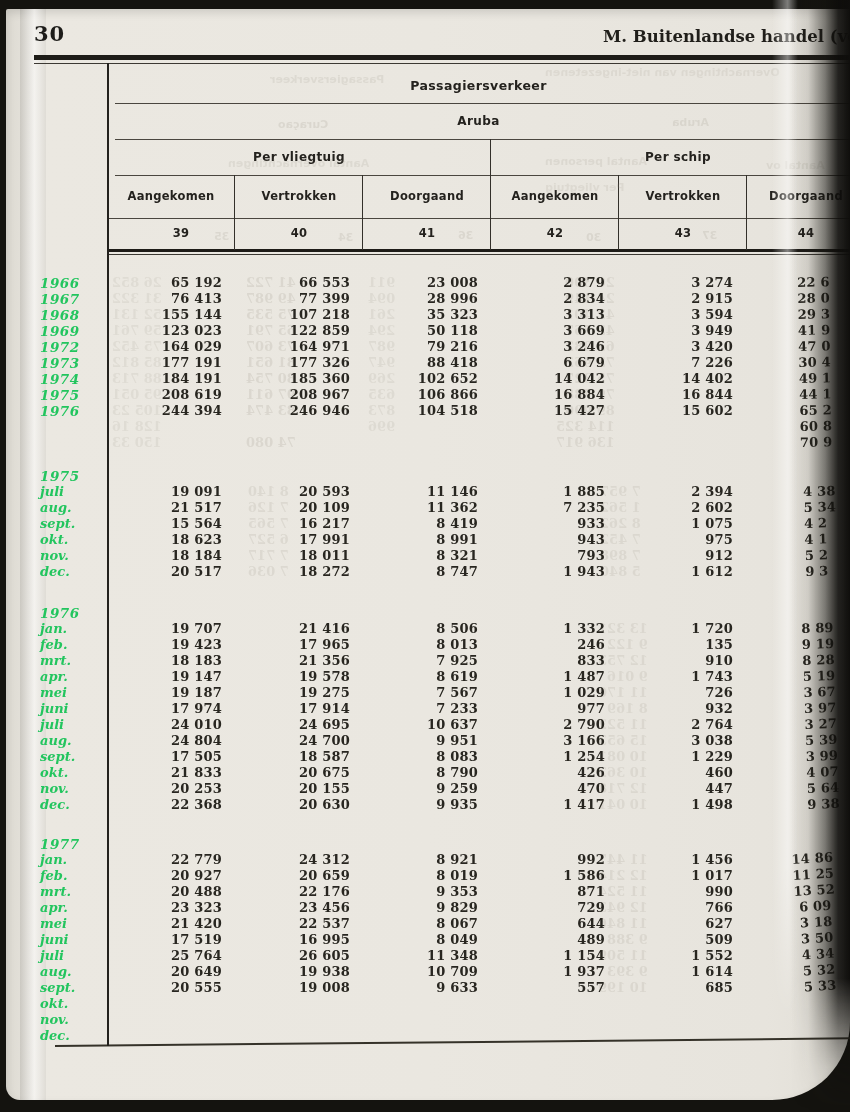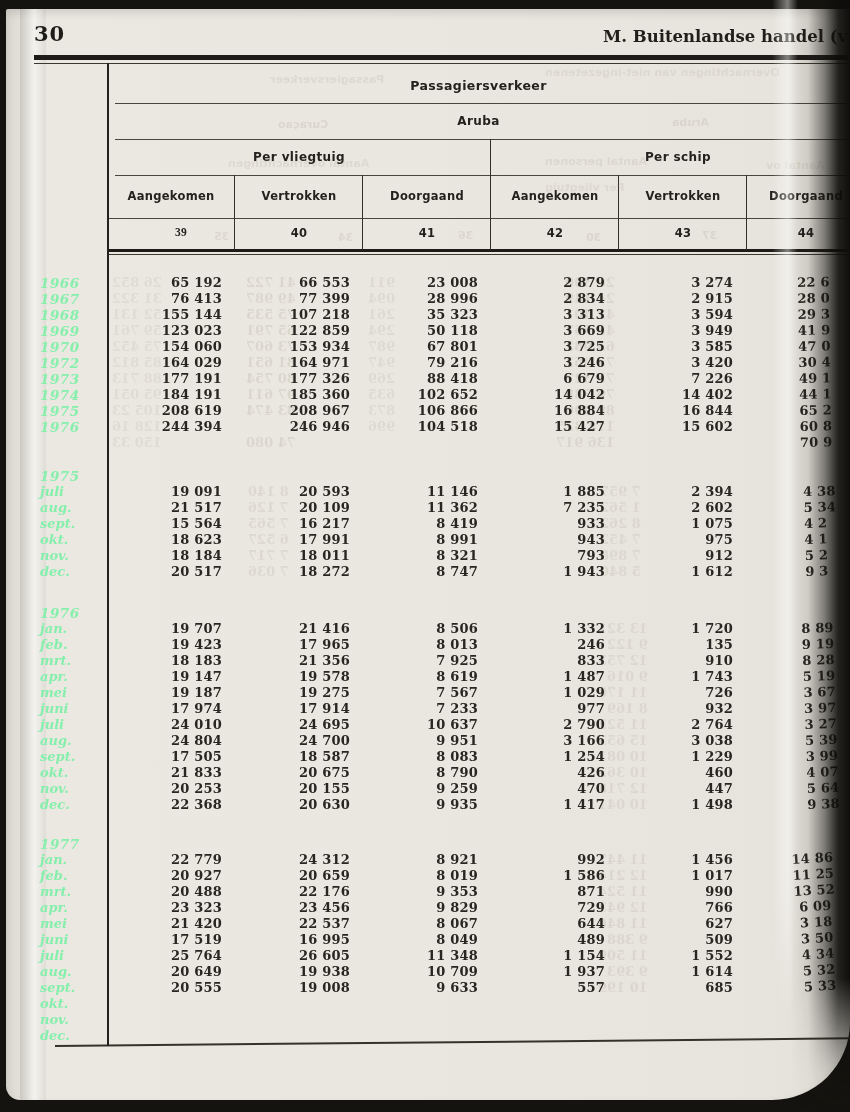--- a/index.html
+++ b/index.html
@@ -31,21 +31,21 @@
   .t-title{position:absolute;left:107px;top:78px;width:743px;text-align:center;
            font:bold 12.5px "DejaVu Sans",sans-serif;color:#24221e;letter-spacing:.4px;}
   .t-sub{position:absolute;left:107px;top:114px;width:743px;text-align:center;
            font:bold 12px "DejaVu Sans",sans-serif;color:#24221e;letter-spacing:.4px;}
   .t-group{position:absolute;top:150px;text-align:center;font:bold 12px "DejaVu Sans",sans-serif;color:#24221e;letter-spacing:.4px;}
   .g1{left:107px;width:384px;} .g2{left:491px;width:374px;}
   .colhead,.colnum{position:absolute;text-align:center;font:bold 11.5px "DejaVu Sans",sans-serif;color:#24221e;letter-spacing:.3px;}
   
   .sect{position:absolute;left:40px;width:693px;}
   .trow{display:grid;grid-template-columns:67px 115px 128px 128px 127px 128px;height:16px;line-height:16px;}
-  .stub{font:bold italic 13px "DejaVu Serif",serif;color:#86efac;text-align:left;}
+  .stub{font:bold italic 13px "DejaVu Serif",serif;color:#22c55e;text-align:left;}
   .stub.yr{font-size:13.5px;letter-spacing:.5px;}
   .cell{font:bold 13px "DejaVu Serif",serif;color:#282620;text-align:right;letter-spacing:.2px;white-space:pre;}
   .c44{position:absolute;font:bold 13px "DejaVu Serif",serif;color:#282620;line-height:16px;white-space:pre;letter-spacing:.2px;}
   
   .ghost{position:absolute;transform:scaleX(-1);color:#8f897a;
          font:bold 13px "DejaVu Serif",serif;line-height:16px;white-space:pre;}
   .ghost.h{font:bold 11px "DejaVu Sans",sans-serif;}
   
   .curl-light{position:absolute;right:52px;top:0;width:26px;height:1020px;
         background:linear-gradient(90deg,rgba(255,255,255,0),rgba(255,255,255,.45) 60%,rgba(255,255,255,0));
@@ -89,21 +89,21 @@
 
   <div id="colHeads">
       <div class="colhead" style="left: 107px; top: 189px; width: 128px;">Aangekomen</div>
       <div class="colhead" style="left: 235px; top: 189px; width: 128px;">Vertrokken</div>
       <div class="colhead" style="left: 363px; top: 189px; width: 128px;">Doorgaand</div>
       <div class="colhead" style="left: 491px; top: 189px; width: 128px;">Aangekomen</div>
       <div class="colhead" style="left: 619px; top: 189px; width: 128px;">Vertrokken</div>
       <div class="colhead" style="left: 747px; top: 189px; width: 118px;">Doorgaand</div>
     </div>
   <div id="colNums">
-      <div class="colnum" style="left: 107px; top: 226px; width: 148px; font-family: Liberation Serif, serif;">39</div>
+      <div class="colnum" style="left: 107px; top: 226px; width: 148px;">39</div>
       <div class="colnum" style="left: 235px; top: 226px; width: 128px;">40</div>
       <div class="colnum" style="left: 363px; top: 226px; width: 128px;">41</div>
       <div class="colnum" style="left: 491px; top: 226px; width: 128px;">42</div>
       <div class="colnum" style="left: 619px; top: 226px; width: 128px;">43</div>
       <div class="colnum" style="left: 747px; top: 226px; width: 118px;">44</div>
     </div>
   <div id="ghosts">
       <div class="ghost h" style="left: 270px; top: 73px; opacity: 0.14;"><div>Passagiersverkeer</div></div>
       <div class="ghost h" style="left: 545px; top: 66px; opacity: 0.13;"><div>Overnachtingen van niet-ingezetenen</div></div>
       <div class="ghost h" style="left: 278px; top: 118px; opacity: 0.17;"><div>Curaçao</div></div>
@@ -154,28 +154,20 @@
         </div>
         <div class="trow">
           <div class="stub yr">1969</div>
           <div class="cell">123 023</div>
           <div class="cell">122 859</div>
           <div class="cell">50 118</div>
           <div class="cell">3 669</div>
           <div class="cell">3 949</div>
         </div>
         <div class="trow">
-          <div class="stub yr">1970</div>
-          <div class="cell">154 060</div>
-          <div class="cell">153 934</div>
-          <div class="cell">67 801</div>
-          <div class="cell">3 725</div>
-          <div class="cell">3 585</div>
-        </div>
-        <div class="trow">
           <div class="stub yr">1972</div>
           <div class="cell">164 029</div>
           <div class="cell">164 971</div>
           <div class="cell">79 216</div>
           <div class="cell">3 246</div>
           <div class="cell">3 420</div>
         </div>
         <div class="trow">
           <div class="stub yr">1973</div>
           <div class="cell">177 191</div>

